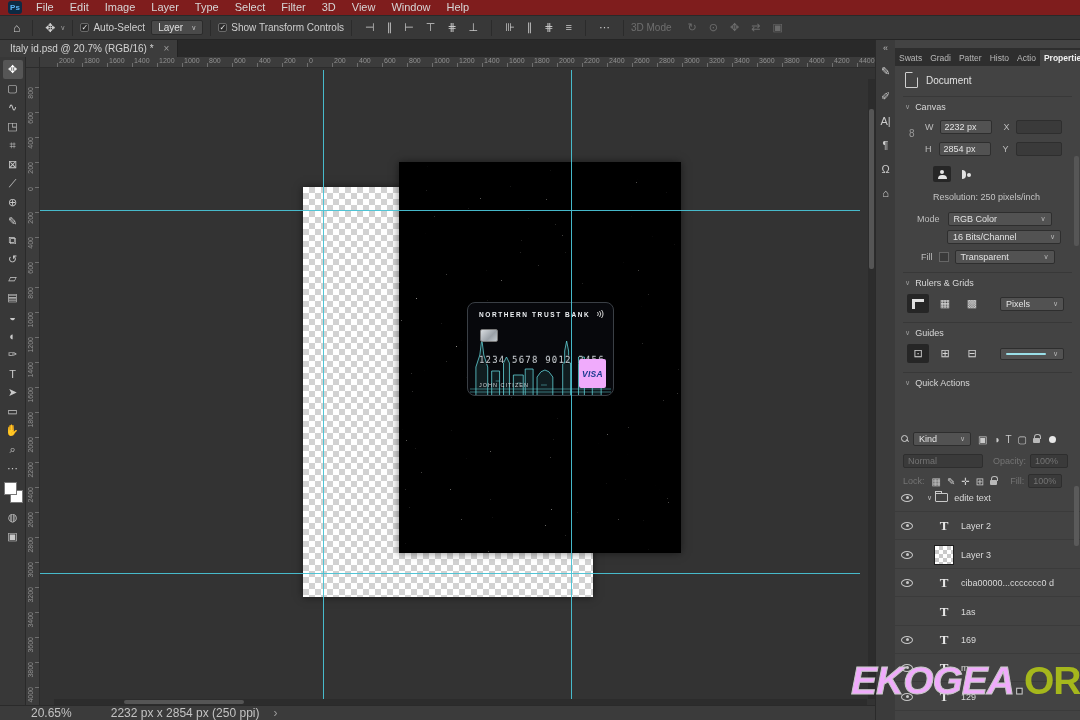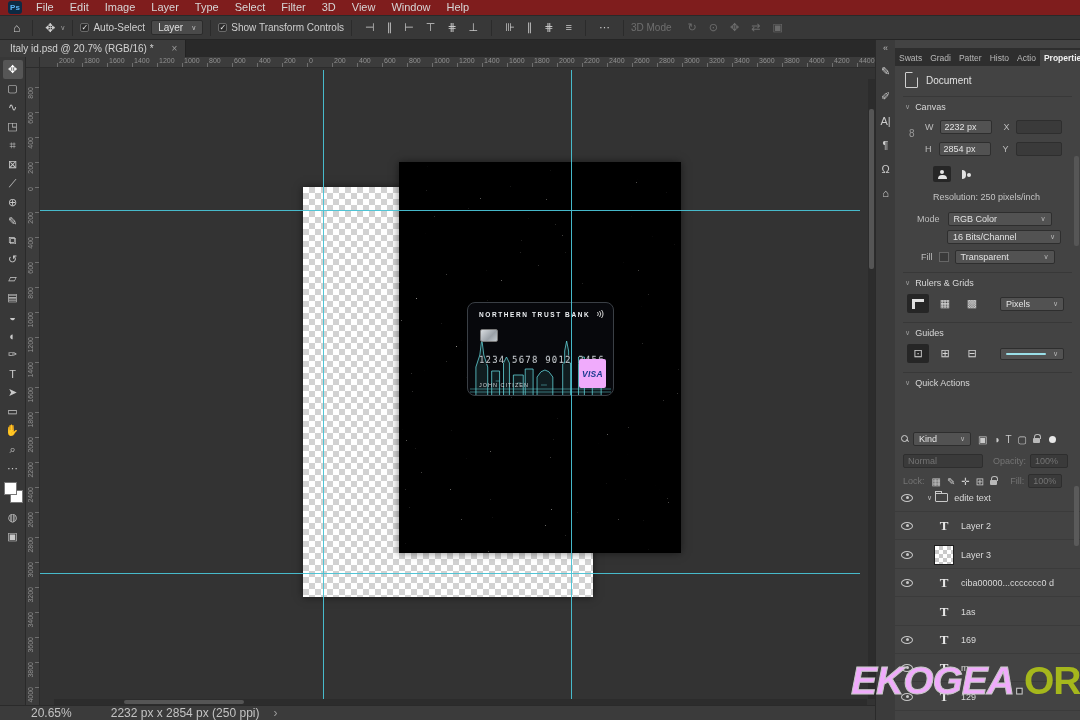--- a/index.html
+++ b/index.html
@@ -23,21 +23,21 @@
     display:inline-flex; align-items:center; justify-content:center; color:#e8e8e8; font-size:8px; margin-right:4px; }
   .ob-dd { background:#4a4a4a; border:1px solid #2b2b2b; border-radius:2px; padding:1px 6px; margin-left:6px;
     color:#e0e0e0; display:inline-flex; gap:8px; align-items:center; }
   .ob-dd .car { font-size:7px; color:#bbb; }
   .ob-align { font-size:11px; color:#c9c9c9; padding:0 6px; }
   .ob-gray { opacity:.35; }
 
   
   #tabbar { position:absolute; left:0; top:40px; width:875px; height:17px; background:#292929; display:flex; }
   #doc-tab { background:#3c3c3c; color:#d4d4d4; font-size:10px; padding:2px 8px 2px 10px; display:flex;
-    gap:18px; align-items:center; border-right:1px solid #222; }
+    gap:10px; align-items:center; border-right:1px solid #222; }
   #doc-tab .close { color:#9a9a9a; font-size:10px; }
 
   
   #toolbar { position:absolute; left:0; top:57px; width:26px; height:648px; background:#383838;
     border-right:1px solid #2a2a2a; display:flex; flex-direction:column; align-items:center; padding-top:3px; }
   .tool { width:20px; height:19px; display:flex; align-items:center; justify-content:center;
     color:#c9c9c9; font-size:11px; border-radius:2px; margin-bottom:0px; }
   .tool.sel { background:#565656; color:#fff; }
   #swatches { position:relative; width:20px; height:26px; margin-top:4px; }
   #swatch-fg { position:absolute; left:1px; top:0; width:13px; height:13px; background:#fff; border:1px solid #777; z-index:2; }

